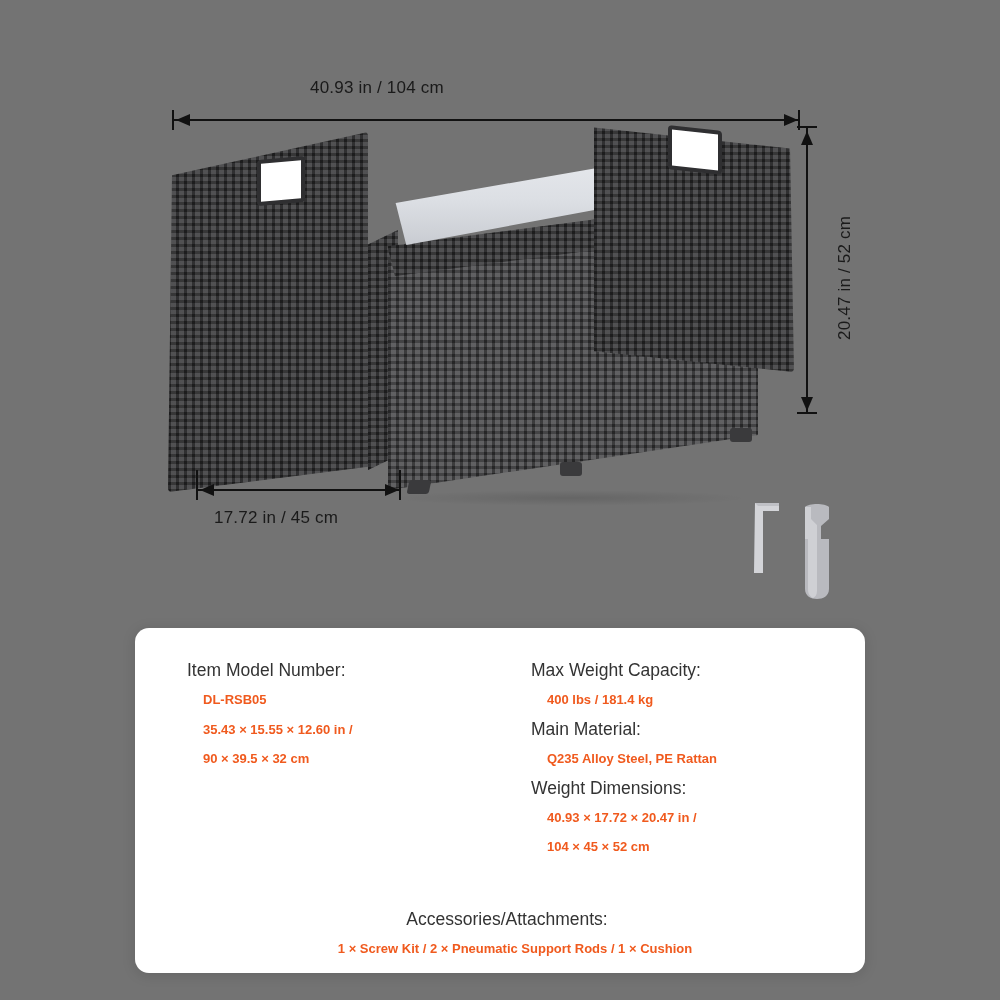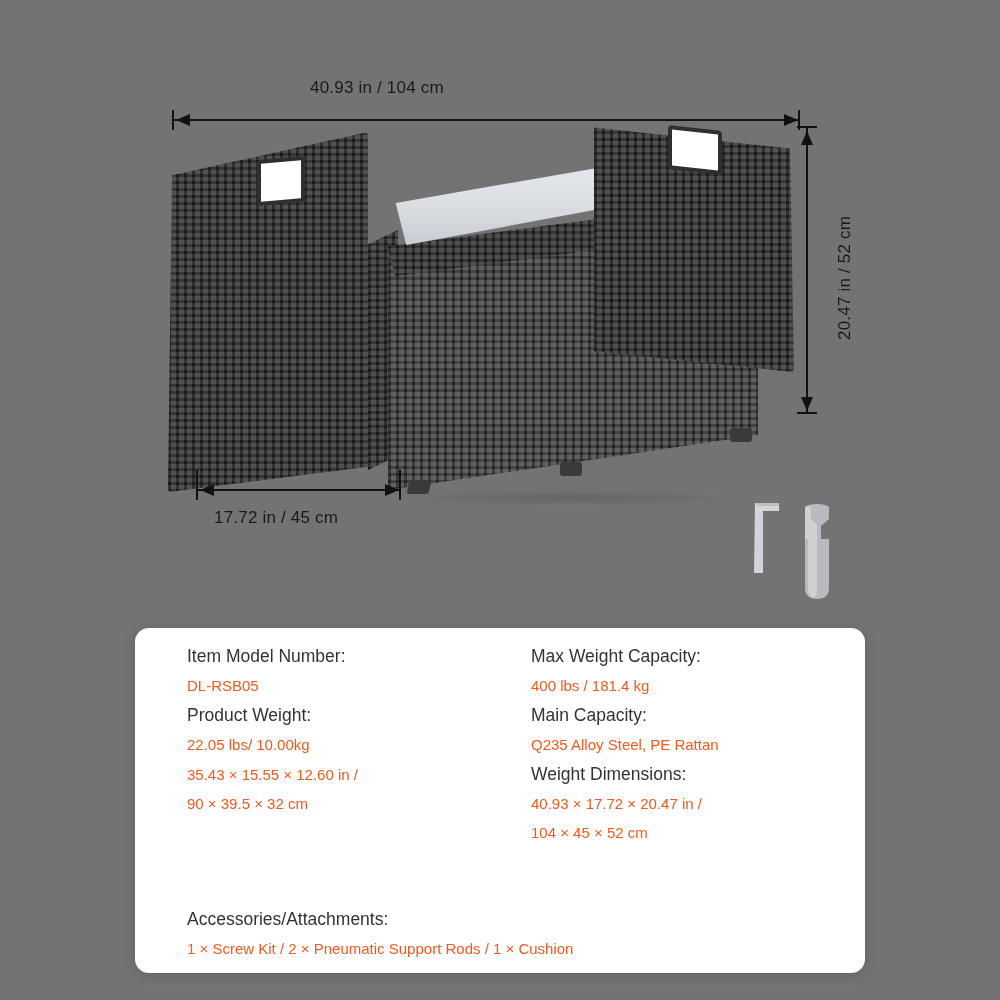--- a/index.html
+++ b/index.html
@@ -248,46 +248,48 @@
     top: 628px;
     width: 730px;
     height: 345px;
     background: #ffffff;
     border-radius: 14px;
     box-shadow: 0 2px 14px rgba(0,0,0,0.13);
   }
   .spec-grid {
     position: absolute;
     left: 52px;
-    top: 14px;
+    top: 28px;
     width: 640px;
     display: flex;
     gap: 12px;
   }
   .spec-col {
     width: 50%;
   }
   .spec-col.right { padding-left: 36px; }
   .spec-item { margin-bottom: 1px; }
   .spec-label {
     font-size: 17.5px;
     color: #333333;
     line-height: 29px;
   }
   .spec-value {
-    font-size: 15px;
-    font-weight: normal;
+    font-size: 13px;
+    font-weight: bold;
     color: #f05a1e;
     line-height: 29px;
+    margin-left: 16px;
   }
   .spec-full {
     position: absolute;
     left: 52px;
     top: 277px;
     width: 640px;
+    text-align: center;
   }
 </style>
 </head>
 <body>
 
 <div class="stage">
 
   <div class="product-area">
 
     <div class="bench-wrap">
@@ -354,36 +356,32 @@
     <div class="spec-grid">
 
       <div class="spec-col left">
         <div class="spec-item">
           <div class="spec-label">Item Model Number:</div>
           <div class="spec-value">DL-RSB05</div>
         </div>
         <div class="spec-item">
         </div>
         <div class="spec-item">
-          <div class="spec-label">Product Weight:</div>
-          <div class="spec-value">22.05 lbs/ 10.00kg</div>
-        </div>
-        <div class="spec-item">
           <div class="spec-value" style="white-space:pre-line;">35.43 × 15.55 × 12.60 in /
 90 × 39.5 × 32 cm</div>
         </div>
       </div>
 
       <div class="spec-col right">
         <div class="spec-item">
           <div class="spec-label">Max Weight Capacity:</div>
           <div class="spec-value">400 lbs / 181.4 kg</div>
         </div>
         <div class="spec-item">
-          <div class="spec-label">Main Capacity:</div>
+          <div class="spec-label">Main Material:</div>
           <div class="spec-value">Q235 Alloy Steel, PE Rattan</div>
         </div>
         <div class="spec-item">
           <div class="spec-label">Weight Dimensions:</div>
           <div class="spec-value" style="white-space:pre-line;">40.93 × 17.72 × 20.47 in /
 104 × 45 × 52 cm</div>
         </div>
       </div>
     </div>
 

